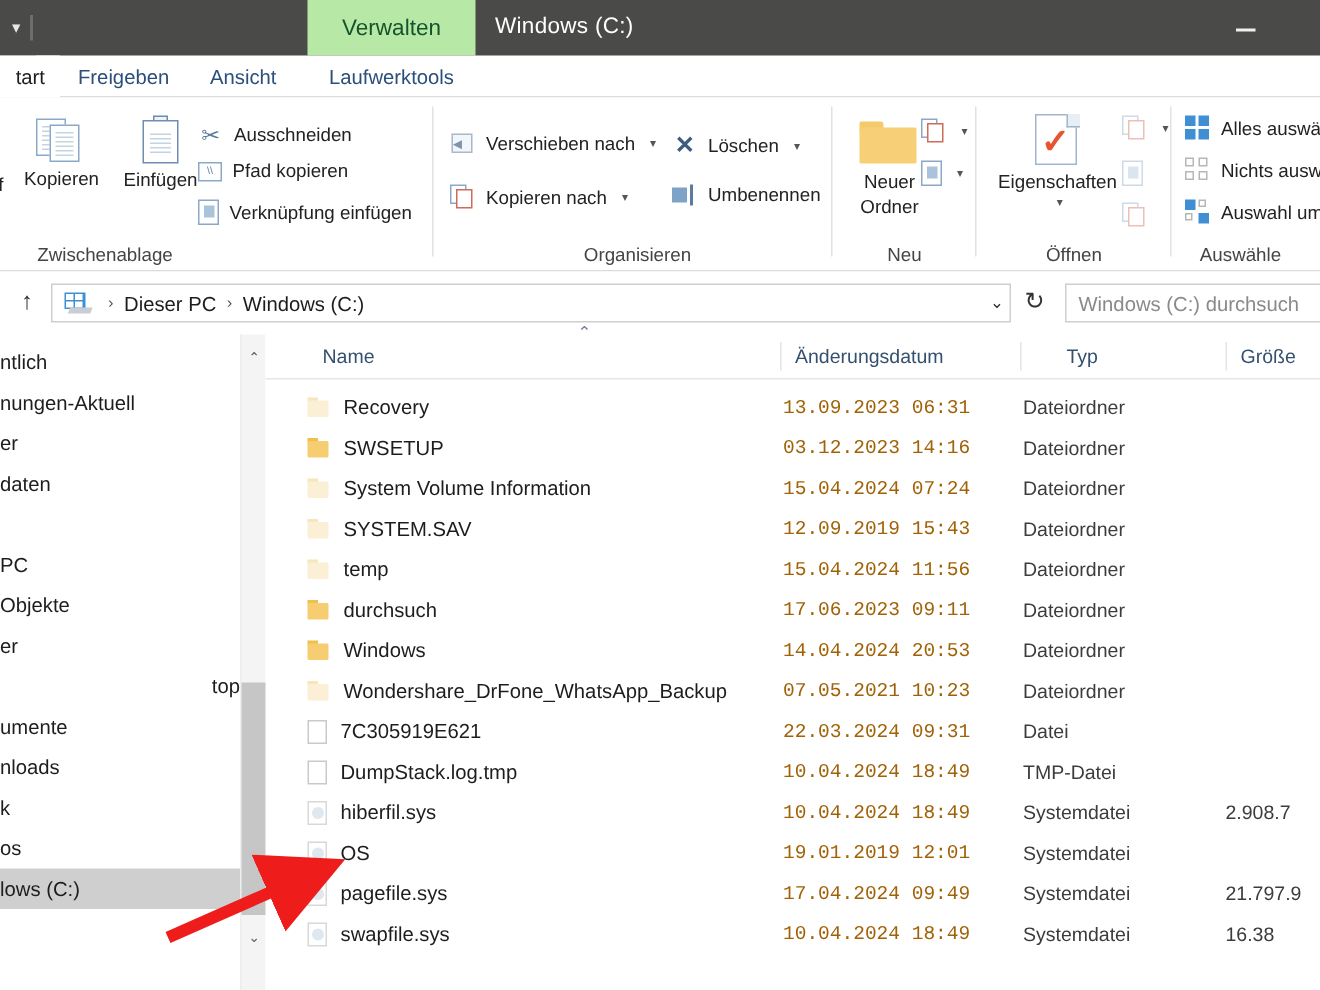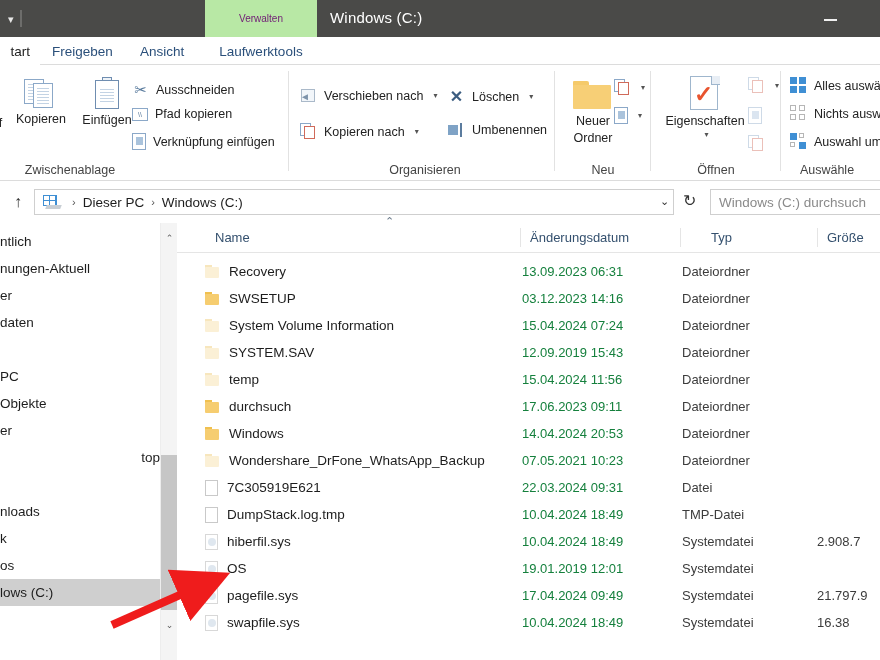--- a/index.html
+++ b/index.html
@@ -16,21 +16,21 @@
     position: absolute; left: 0; top: 0; width: 880px; height: 40px;
     background: #4a4a48;
   }
   .qat { position: absolute; left: 8px; top: 10px; display: flex; align-items: center; gap: 6px; }
   .qat-chevron { color: #e8e8e8; font-size: 11px; line-height: 1; }
   .qat-sep { width: 2px; height: 18px; background: #6d6d6b; display: inline-block; }
   .ctx-tab {
     position: absolute; left: 205px; top: 0; width: 112px; height: 37px;
     background: #b8e8a5; display: flex; align-items: center; justify-content: center;
   }
-  .ctx-tab span { font-size: 10px; color: #701a75; }
+  .ctx-tab span { font-size: 15px; color: #14532d; }
   .win-title {
     position: absolute; left: 330px; top: 9px;
     font-size: 15px; color: #ffffff; letter-spacing: .2px;
   }
   .minimize {
     position: absolute; left: 800px; top: 0; width: 60px; height: 40px;
     display: flex; align-items: center; justify-content: center;
   }
   .minimize i { display: block; width: 13px; height: 2px; background: #f0f0f0; }
 
@@ -201,21 +201,21 @@
   .hdr .c-date { left: 343px; width: 160px; }
   .hdr .c-type { left: 503px; width: 160px; padding-left: 31px; }
   .hdr .c-size { left: 640px; width: 63px; }
   .sort-caret { position:absolute; left: 180px; top: -8px; font-size: 11px; color:#6a7a8a; }
 
   .row {
     position: absolute; left: 0; width: 703px; height: 27px; display: flex; align-items: center;
     font-size: 13.5px; color: #1d1d1d;
   }
   .row .name { position:absolute; left: 28px; display:flex; align-items:center; gap:9px; white-space: nowrap; }
-  .row .date { position:absolute; left: 345px; font-size: 13px; color: #15803d; }
+  .row .date { position:absolute; left: 345px; font-size: 13px; color: #a16207; font-family: Liberation Mono, monospace; }
   .row .type { position:absolute; left: 505px; font-size: 13px; color: #3c3c3c; }
   .row .size { position:absolute; left: 640px; font-size: 13px; color: #3c3c3c; white-space: nowrap; }
 
   .f-ico { width: 15px; height: 13px; position: relative; flex: 0 0 auto; }
   .f-ico .tb { position:absolute; left:0; top:0; width:7px; height:3px; background:#f0c04f; }
   .f-ico .bd { position:absolute; left:0; top:2px; width:14px; height:11px; background:#f6cd70; border-radius:1px; }
   .f-ico.dim .tb { background: #f7e6bd; }
   .f-ico.dim .bd { background: #fbf0d6; }
 
   .d-ico { width: 13px; height: 16px; position: relative; flex: 0 0 auto;
@@ -467,20 +467,23 @@
         <span> PC</span>
       </div>
     <div class="nav-item" style="top:167px;">
         <span>Objekte</span>
       </div>
     <div class="nav-item" style="top:194px;">
         <span>er</span>
       </div>
     <div class="nav-item" style="top:221px;justify-content:flex-end;">
         <span>top</span>
+      </div>
+    <div class="nav-item" style="top:248px;">
+        <span>umente</span>
       </div>
     <div class="nav-item" style="top:275px;">
         <span>nloads</span>
       </div>
     <div class="nav-item" style="top:302px;">
         <span>k</span>
       </div>
     <div class="nav-item" style="top:329px;">
         <span>os</span>
       </div>

